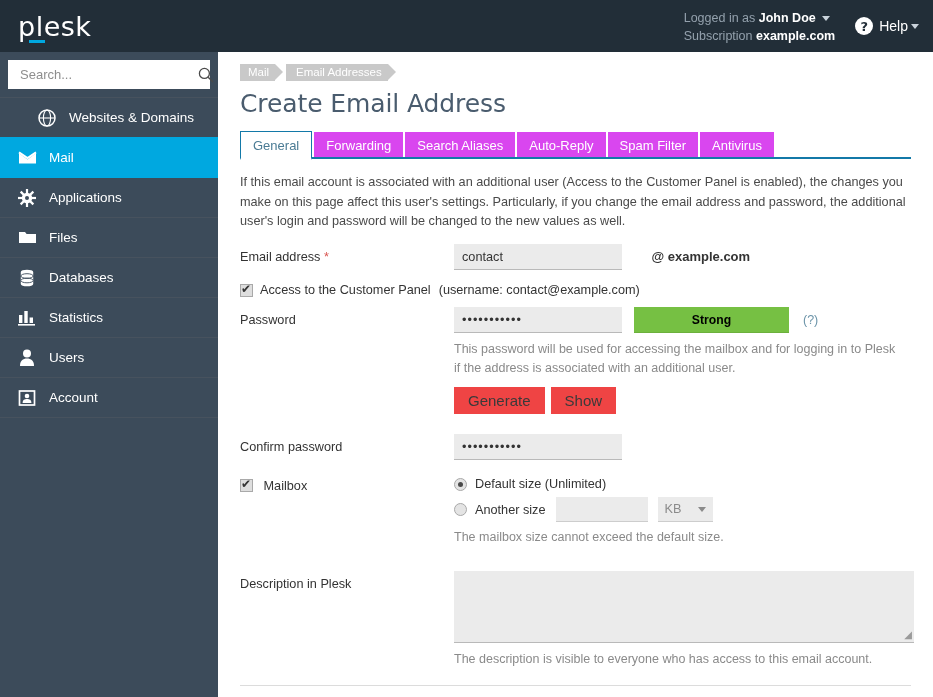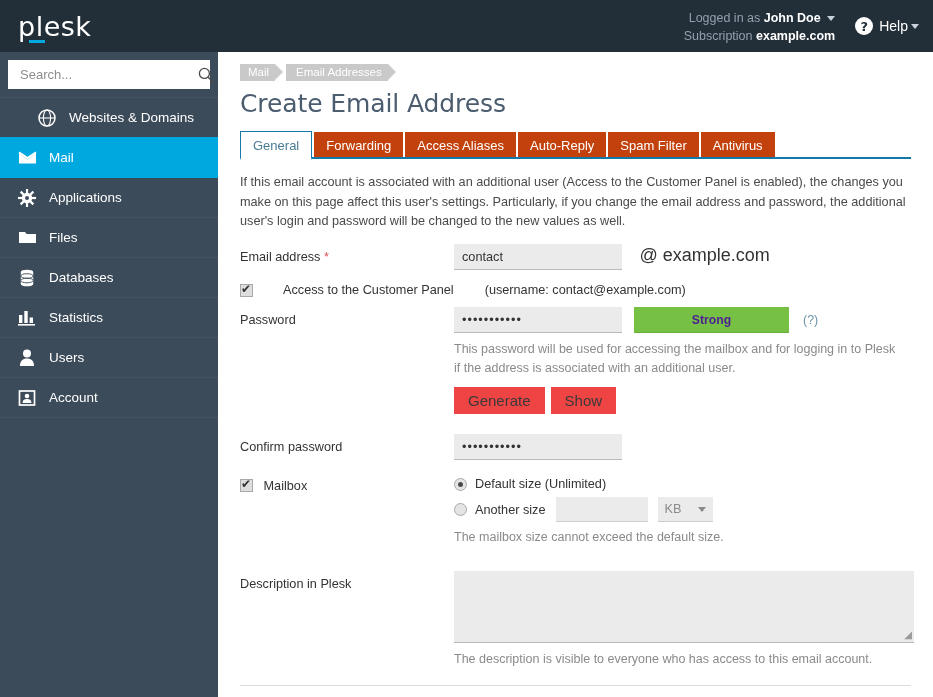--- a/index.html
+++ b/index.html
@@ -69,21 +69,21 @@
     flex: 1; height: 697px; background: #fff;
     position: relative; overflow: hidden;
   }
   .topbar {
     height: 52px; background: #222e38;
     position: absolute; top: 0; left: 0; right: 0;
     display: flex; align-items: center; justify-content: flex-end;
     padding-right: 14px;
   }
   .user-block {
-    text-align: right; font-size: 12.5px; line-height: 18px;
+    font-size: 12.5px; line-height: 18px;
     margin-right: 20px; padding-top: 1px;
   }
   .user-block .row { white-space: nowrap; }
   .user-block .lbl { color: #94a1ad; }
   .user-block .val { color: #fff; font-weight: bold; }
   .caret-dn {
     display: inline-block; width: 0; height: 0; margin-left: 3px;
     border-left: 4px solid transparent; border-right: 4px solid transparent;
     border-top: 5px solid #c9d2da; vertical-align: middle;
   }
@@ -119,21 +119,21 @@
   }
   .page-title {
     font-size: 25px; color: #4a5c6e; font-weight: normal;
     margin: 8px 0 0 0; padding: 0; letter-spacing: -0.1px;
     font-family: "DejaVu Sans", sans-serif;
   }
 
   
   .tabs { display: flex; align-items: flex-end; margin-top: 13px; position: relative; }
   .tab {
-    background: #c2410c; color: #fff; font-size: 13px;
+    background: #d946ef; color: #fff; font-size: 13px;
     height: 27px; line-height: 27px; padding: 0 12px;
     margin-right: 2px; cursor: pointer; white-space: nowrap;
   }
   .tab.active {
     background: #fff; color: #4a7b94;
     border: 1px solid #1379a8; border-bottom: 2px solid #fff;
     height: 29px; line-height: 27px;
     position: relative; z-index: 3; margin-bottom: -1px;
   }
   .tabs-underline {
@@ -156,40 +156,40 @@
   .req { color: #d9534f; }
   .fctl { flex: 1; min-width: 0; }
 
   .inp {
     background: #ebebeb; border: 0; border-bottom: 1px solid #b9b9b9;
     height: 26px; font-size: 12.7px; color: #333;
     padding: 0 8px; outline: none; width: 168px;
     font-family: "Liberation Sans", sans-serif;
   }
   .inp.pw { letter-spacing: 1px; }
-  .at-domain { font-size: 18px; color: #333; font-weight: normal; margin-left: 13px; }
-
-  .chk-row { display: flex; align-items: center; margin: 13px 0 10px 0; gap: 23px; }
+  .at-domain { font-size: 13px; color: #333; font-weight: bold; margin-left: 25px; }
+
+  .chk-row { display: flex; align-items: center; margin: 13px 0 10px 0; }
   .chk {
     width: 13px; height: 13px; flex: 0 0 13px;
     background: #dedede; border: 1px solid #a9a9a9;
     margin-right: 7px; position: relative;
   }
   .chk.on::after {
     content: "✔"; position: absolute; left: 0px; top: -3px;
     font-size: 12px; color: #333; line-height: 14px;
     font-family: "DejaVu Sans", sans-serif;
   }
   .chk-lbl { font-size: 12.7px; color: #333; }
   .chk-note { font-size: 12.7px; color: #333; margin-left: 8px; }
 
   .pw-line { display: flex; align-items: center; }
   .strength {
     width: 155px; height: 26px; background: #76c043;
-    color: #4c1d95; font-size: 12.2px; font-weight: bold;
+    color: #000000; font-size: 12.2px; font-weight: bold;
     display: flex; align-items: center; justify-content: center;
     margin-left: 12px; border-bottom: 1px solid #6cb03c;
   }
   .qmark { font-size: 12.5px; color: #6b93a8; margin-left: 14px; cursor: pointer; }
 
   .hint {
     font-size: 12.5px; color: #8a8a8a; line-height: 19px;
     margin-top: 7px; max-width: 450px;
   }
   .btn-row { display: flex; margin-top: 9px; }
@@ -412,21 +412,21 @@
         <span class="crumb">Mail</span>
         <span class="crumb">Email Addresses</span>
       </div>
 
       <h1 class="page-title">Create Email Address</h1>
 
       <div class="tabs">
         <div class="tabs-underline"></div>
         <div class="tab active">General</div>
         <div class="tab">Forwarding</div>
-        <div class="tab">Access Aliases</div>
+        <div class="tab">Search Aliases</div>
         <div class="tab">Auto-Reply</div>
         <div class="tab">Spam Filter</div>
         <div class="tab">Antivirus</div>
       </div>
 
       <p class="intro">If this email account is associated with an additional user (Access to the Customer Panel is enabled), the changes you make on this page affect this user's settings. Particularly, if you change the email address and password, the additional user's login and password will be changed to the new values as well.</p>
 
       <div class="form">
 
         <div class="frow">

